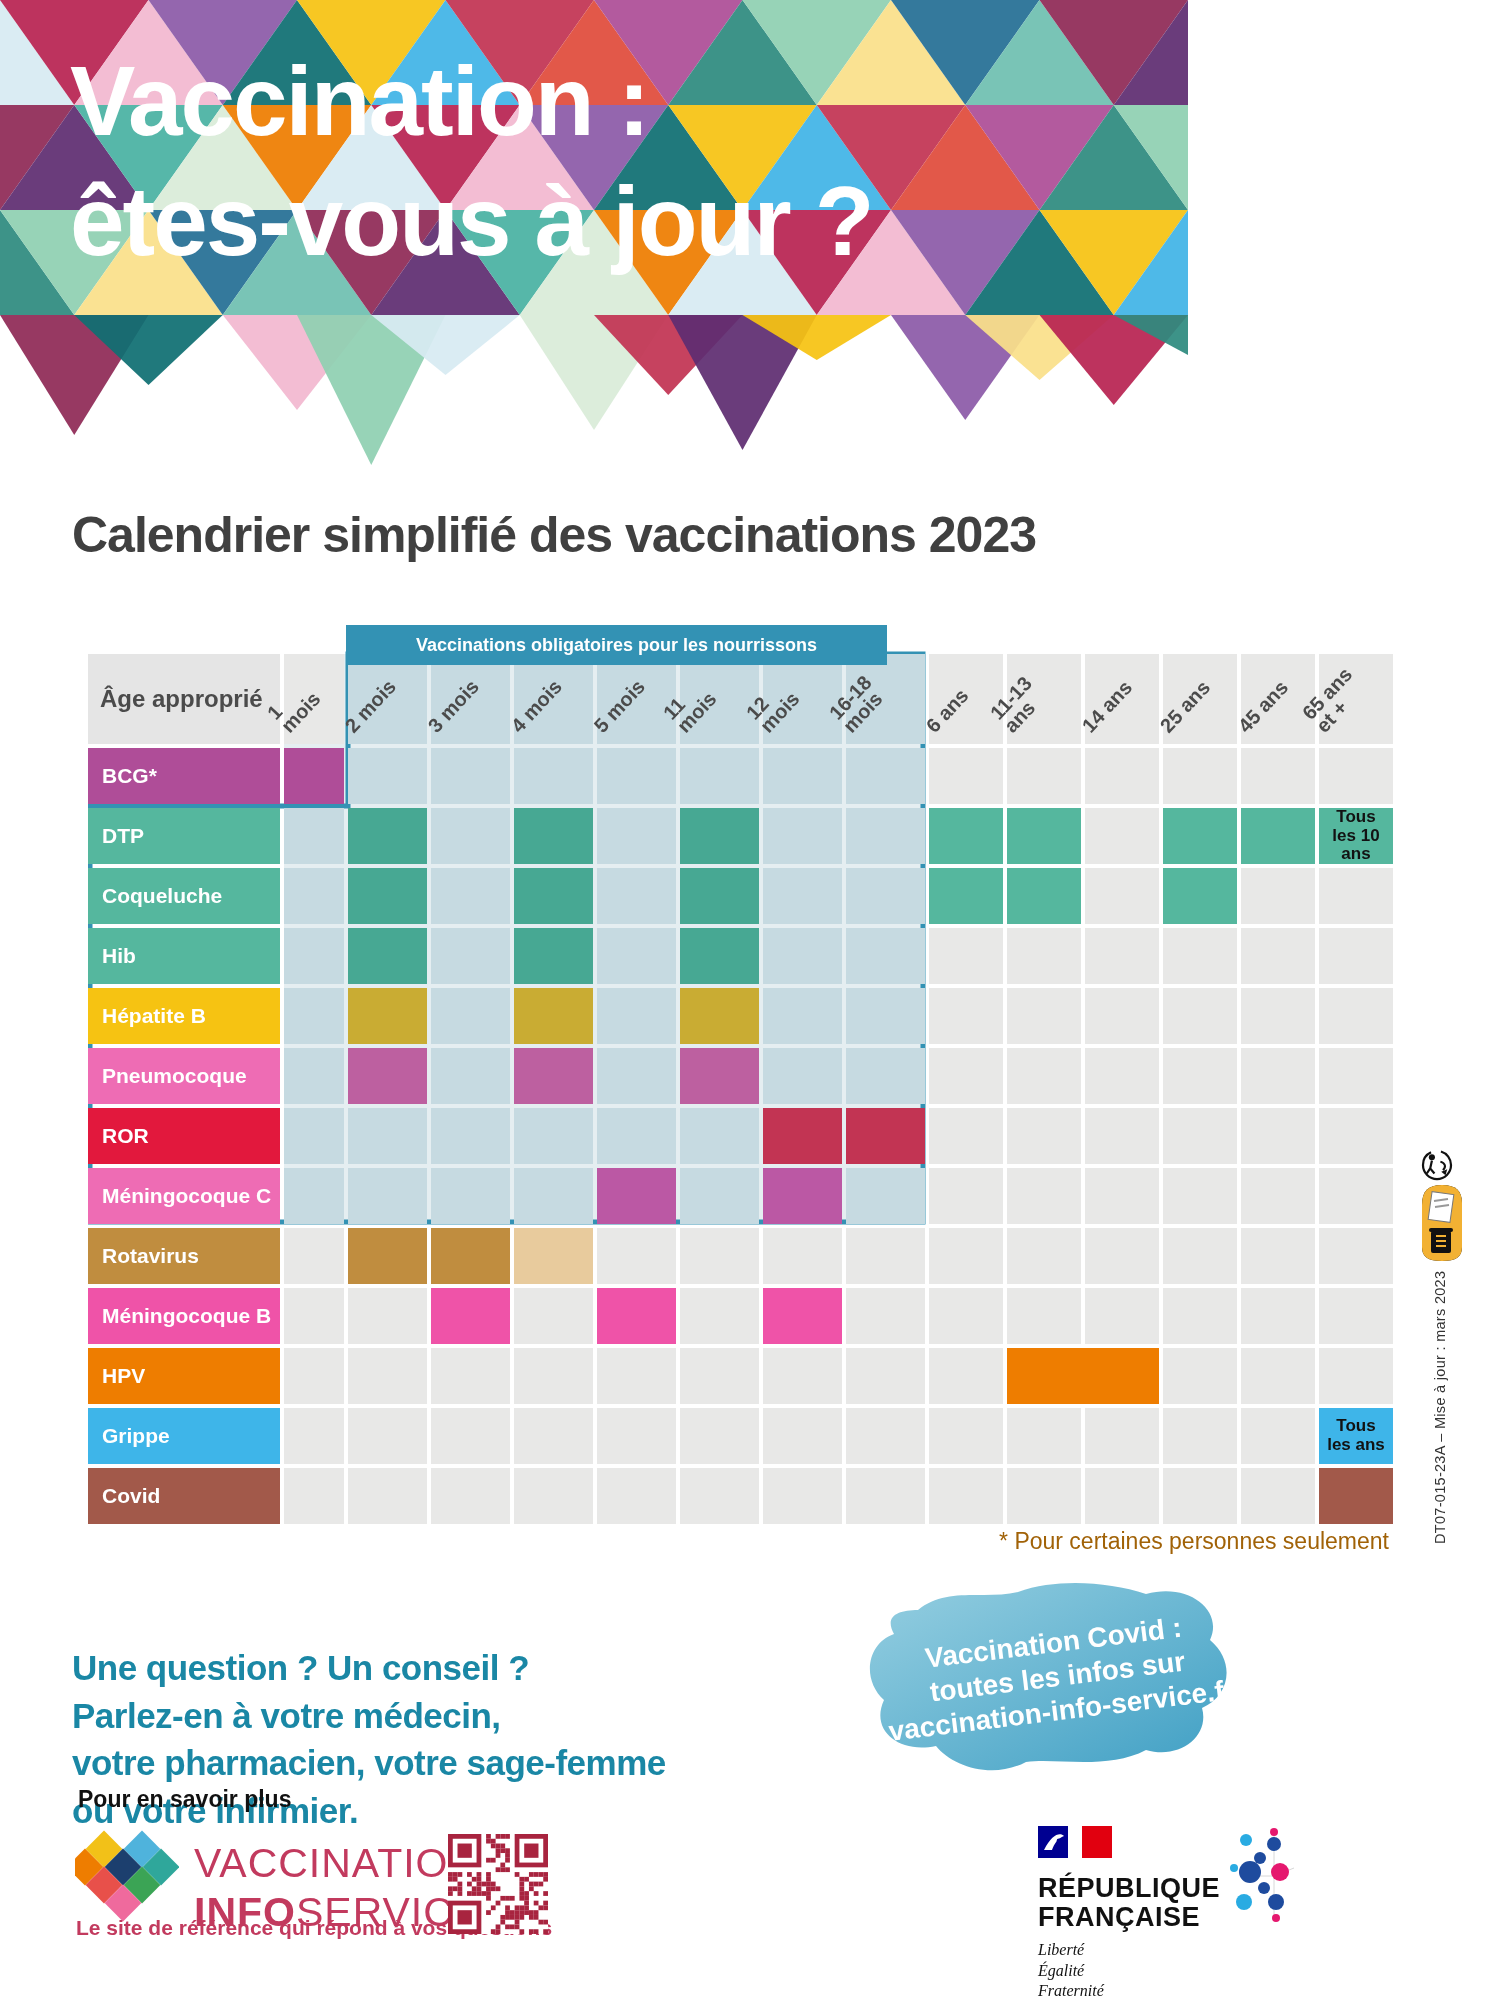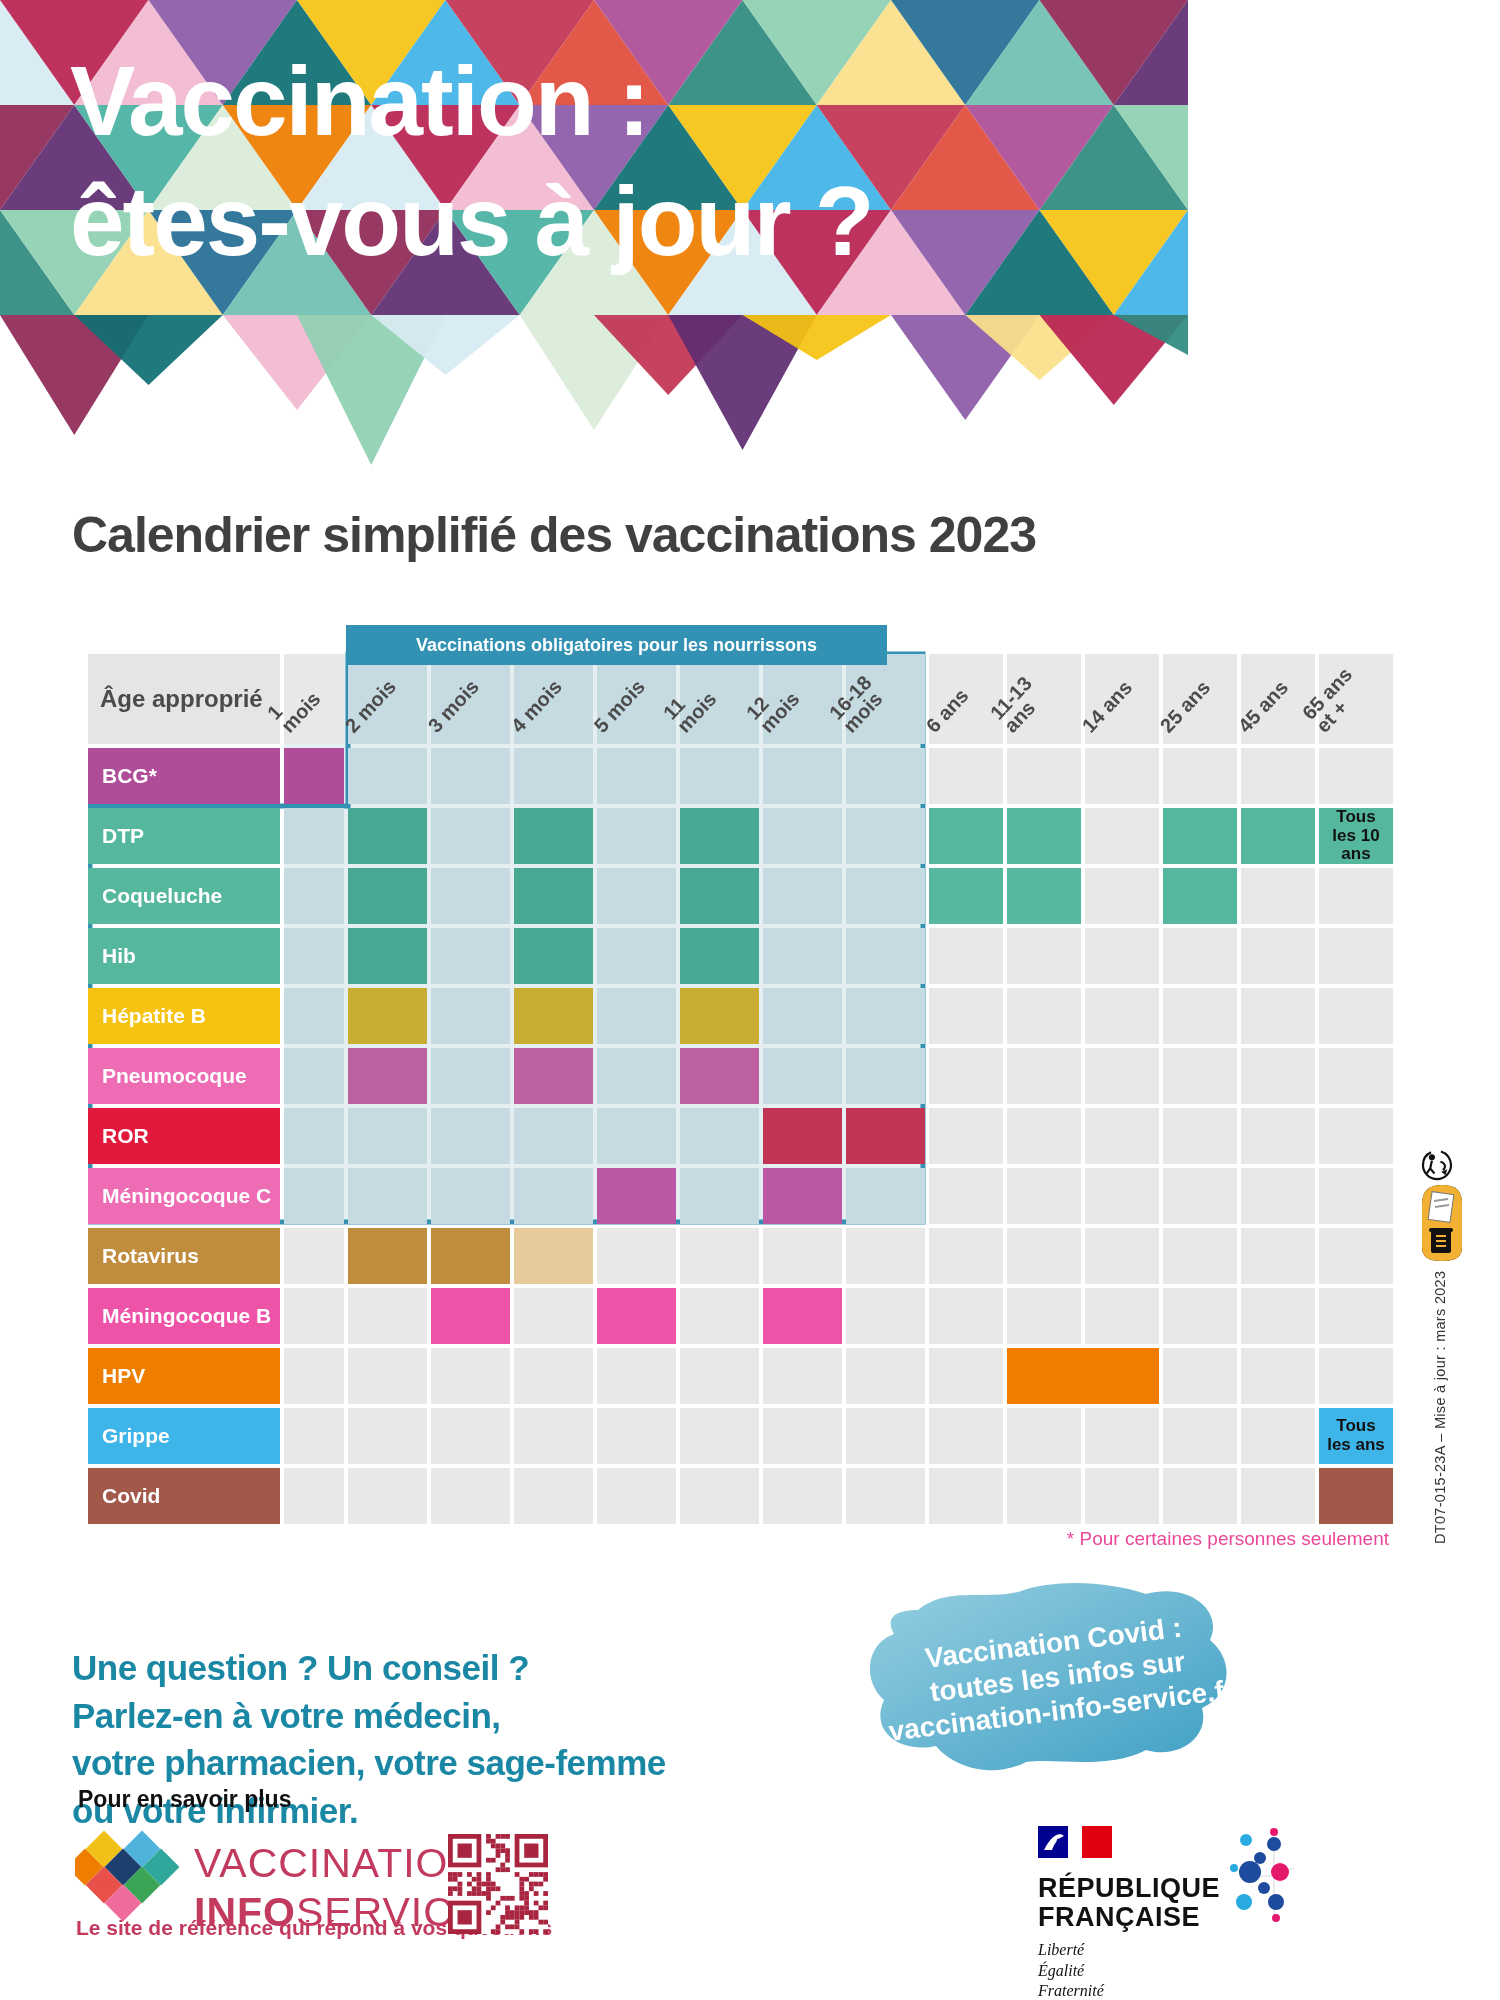--- a/index.html
+++ b/index.html
@@ -27,21 +27,21 @@
   .hcell .rot{position:absolute;left:8px;bottom:8px;transform:rotate(-47deg);
               transform-origin:0 100%;font-size:20px;font-weight:700;color:#4b4b4b;
               white-space:pre-line;line-height:0.95;}
   .agecell{display:flex;align-items:center;padding-left:12px;font-size:24px;
            font-weight:700;color:#4b4b4b;}
   .rowlabel{display:flex;align-items:center;padding-left:14px;color:#fff;
             font-weight:700;font-size:21px;letter-spacing:0;}
   .cell{display:flex;align-items:center;justify-content:center;text-align:center;
         font-size:17px;font-weight:800;color:#121212;white-space:pre-line;line-height:1.1;}
   .footnote{position:absolute;left:88px;top:1528px;width:1301px;text-align:right;
-            font-size:19px;color:#ec4899;}
+            font-size:23px;color:#a16207;}
   
   .triman{position:absolute;left:1420px;top:1148px;}
   .binicon{position:absolute;left:1418px;top:1183px;}
   .print-code{position:absolute;left:1432px;top:1238px;height:306px;
               writing-mode:vertical-rl;transform:rotate(180deg);font-size:14.5px;
               color:#333;letter-spacing:.3px;display:flex;align-items:center;}
   
   .advice{position:absolute;left:72px;top:1644px;font-size:35px;font-weight:800;
           color:#1a87a5;line-height:1.36;white-space:pre-line;letter-spacing:-0.5px;}
   

